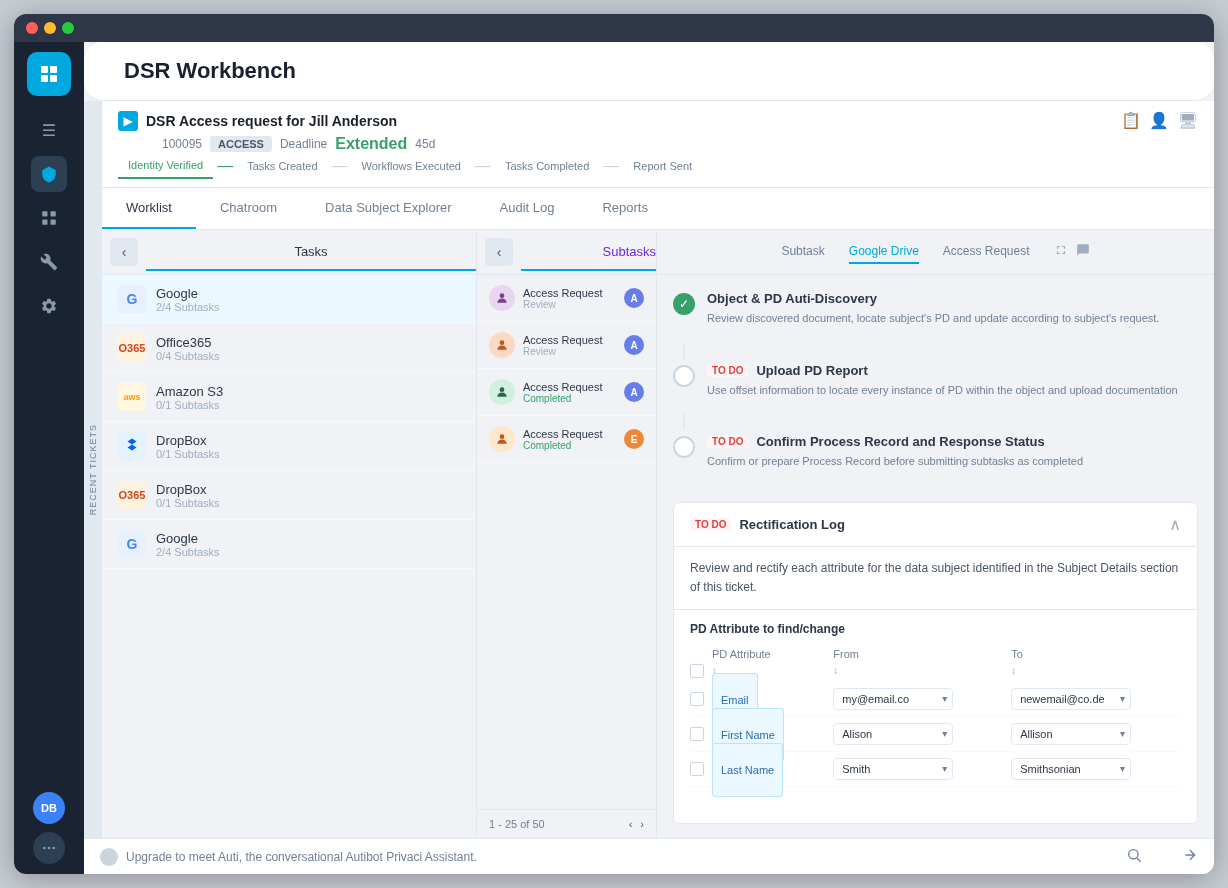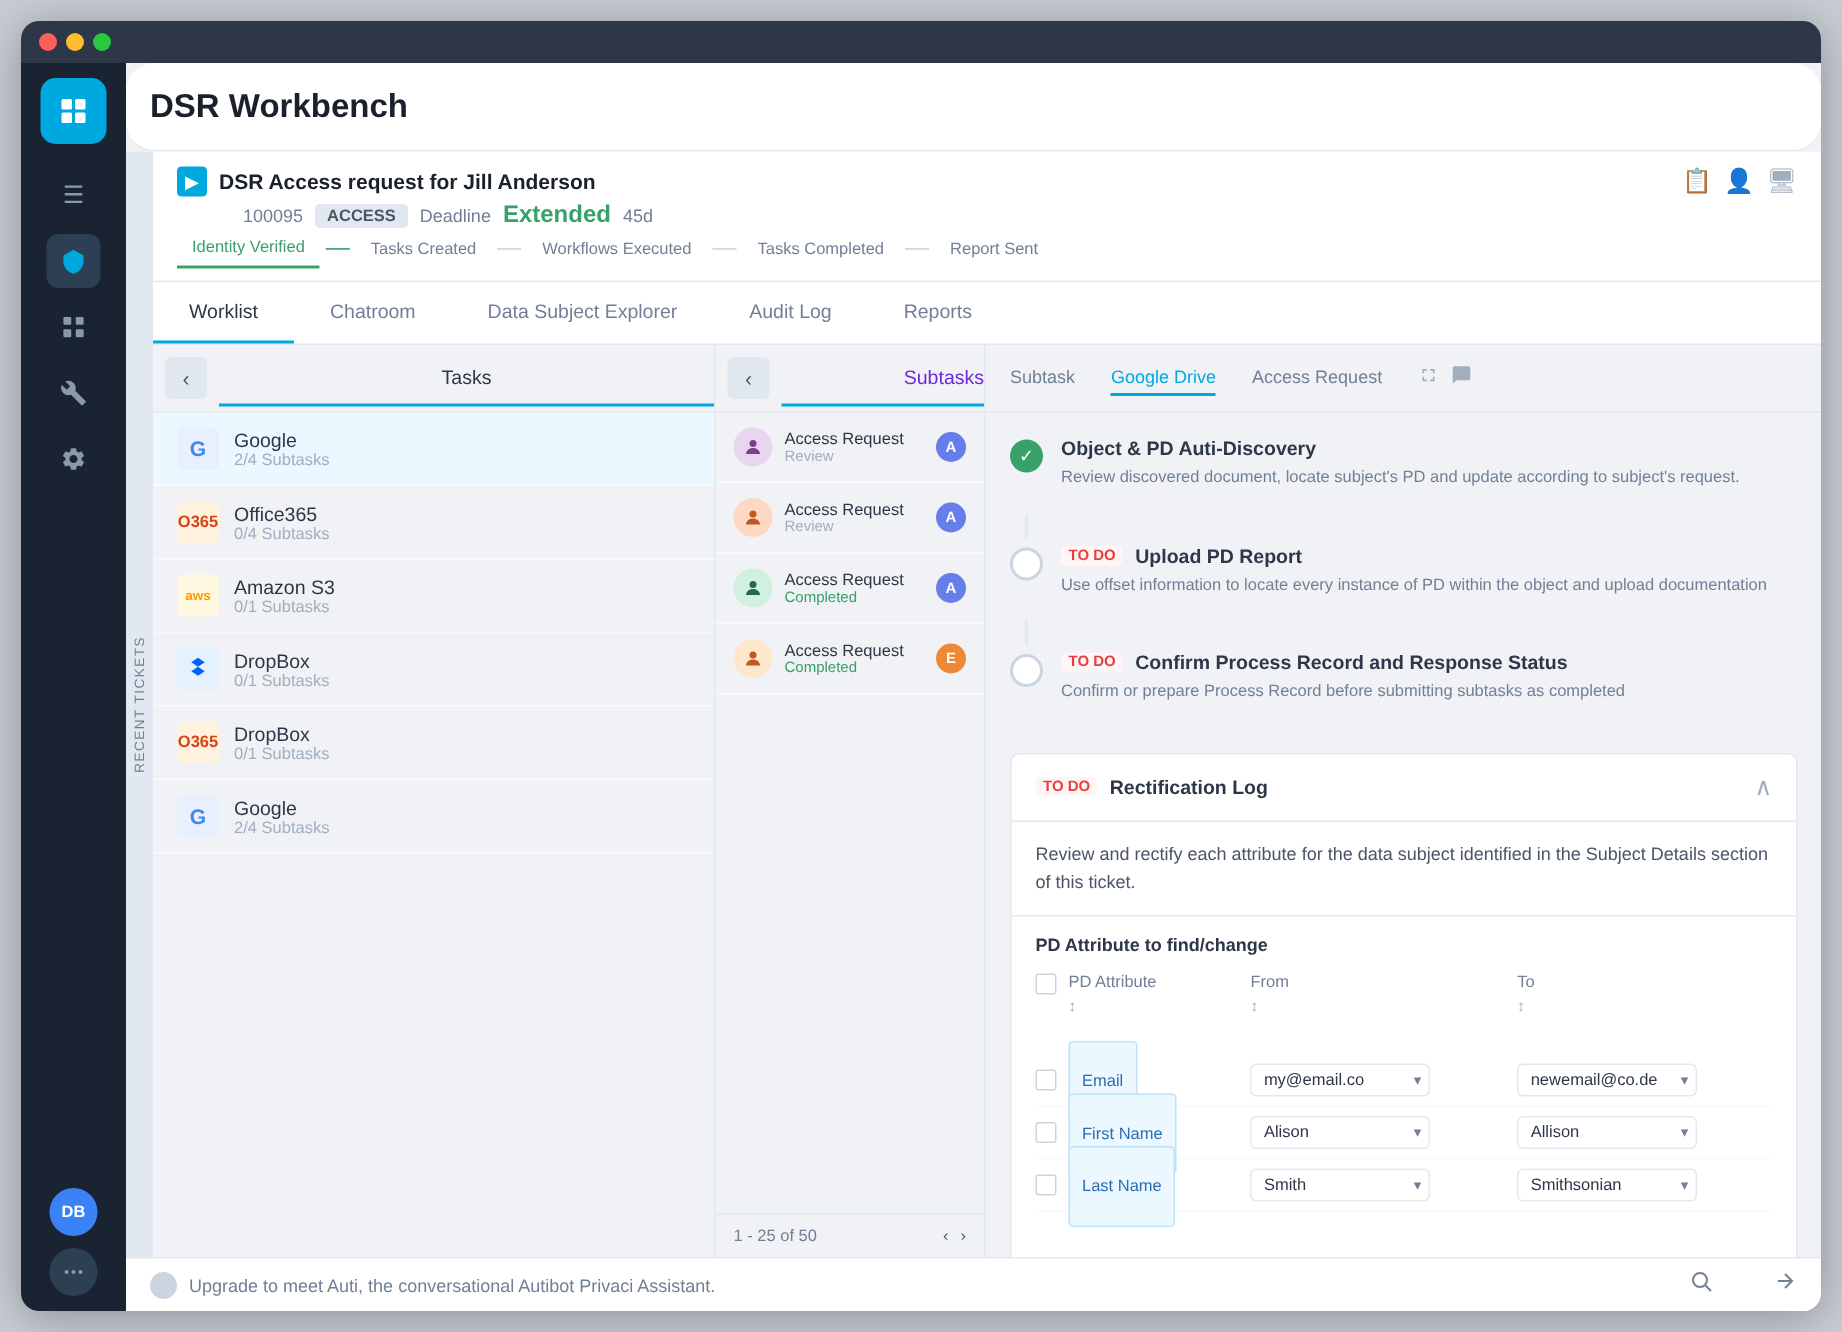--- a/index.html
+++ b/index.html
@@ -22,21 +22,21 @@
     .sidebar-icon { width: 36px; height: 36px; display: flex; align-items: center; justify-content: center; border-radius: 8px; cursor: pointer; color: #8899aa; }
     .sidebar-icon.active { background: #2d3f52; color: #00a8e0; }
     .sidebar-spacer { flex: 1; }
     .sidebar-avatar { width: 32px; height: 32px; border-radius: 50%; background: #3b82f6; display: flex; align-items: center; justify-content: center; color: white; font-size: 11px; font-weight: 600; }
     .sidebar-dots { width: 32px; height: 32px; background: #2d3f52; border-radius: 50%; display: flex; align-items: center; justify-content: center; color: #8899aa; }
 
     
     .main-content { flex: 1; display: flex; flex-direction: column; overflow: hidden; }
 
     
-    .top-header { background: white; padding: 16px 16px; border-bottom: 1px solid #e2e8f0; border-radius: 19px; }
+    .top-header { background: white; padding: 16px 40px; border-bottom: 1px solid #e2e8f0; border-radius: 19px; }
     .top-header h1 { font-size: 22px; font-weight: 600; color: #1a202c; }
 
     
     .content-area { flex: 1; display: flex; overflow: hidden; background: #f0f2f5; }
 
     
     .recent-tickets-bar { width: 18px; background: #e2e8f0; display: flex; align-items: center; justify-content: center; position: relative; }
     .recent-tickets-label { writing-mode: vertical-rl; transform: rotate(180deg); font-size: 9px; color: #718096; text-transform: uppercase; letter-spacing: 1px; white-space: nowrap; }
     .panel-header-meta { display: flex; align-items: center; gap: 8px; }
     .ticket-id { font-size: 12px; color: #718096; }
@@ -75,21 +75,21 @@
     .status-completed { color: #38a169; }
     .subtask-badge { width: 20px; height: 20px; border-radius: 50%; display: flex; align-items: center; justify-content: center; font-size: 10px; font-weight: 700; color: white; }
     .badge-a { background: #667eea; }
 
     .subtasks-pagination { padding: 8px 12px; border-top: 1px solid #e2e8f0; font-size: 11px; color: #718096; display: flex; align-items: center; justify-content: space-between; }
     .pagination-nav { display: flex; gap: 8px; }
     .pagination-nav span { cursor: pointer; color: #4a5568; }
 
     
     .detail-section { flex: 1; overflow-y: auto; padding: 0; }
-    .detail-tabs { display: flex; gap: 24px; padding: 10px 16px; border-bottom: 1px solid #e2e8f0; align-items: center; justify-content: flex-start; }
+    .detail-tabs { display: flex; gap: 24px; padding: 10px 16px; border-bottom: 1px solid #e2e8f0; align-items: center; justify-content: center; }
     .detail-tab { font-size: 12px; color: #718096; cursor: pointer; padding: 4px 0; }
     .detail-tab.active { color: #00a8e0; border-bottom: 2px solid #00a8e0; }
 
     .detail-content { padding: 16px; }
 
     .task-row { display: flex; gap: 12px; margin-bottom: 16px; align-items: flex-start; }
     .task-status-icon { width: 22px; height: 22px; border-radius: 50%; display: flex; align-items: center; justify-content: center; flex-shrink: 0; margin-top: 2px; }
     .status-done { background: #38a169; color: white; font-size: 12px; }
     .status-circle { border: 2px solid #cbd5e0; background: white; }
     .task-details { flex: 1; }
@@ -101,21 +101,21 @@
     .divider-line { width: 2px; background: #e2e8f0; margin-left: 10px; height: 16px; margin-bottom: 4px; }
 
     .rectification-section { background: white; border: 1px solid #e2e8f0; border-radius: 6px; margin: 0 16px 16px; }
     .rect-header { display: flex; align-items: center; justify-content: space-between; padding: 12px 16px; border-bottom: 1px solid #e2e8f0; }
     .rect-title { display: flex; align-items: center; gap: 8px; }
     .rect-desc { padding: 12px 16px; font-size: 12px; color: #4a5568; line-height: 1.6; border-bottom: 1px solid #e2e8f0; }
     .rect-note { padding: 8px 16px; font-size: 11px; color: #718096; border-bottom: 1px solid #e2e8f0; }
 
     .pd-table { padding: 12px 16px; }
     .pd-label { font-size: 12px; font-weight: 600; color: #2d3748; margin-bottom: 8px; }
-    .pd-table-header { display: flex; align-items: flex-start; gap: 8px; padding: 4px 0; margin-bottom: 20px; }
+    .pd-table-header { display: flex; align-items: flex-end; gap: 8px; padding: 4px 0; margin-bottom: 0; }
     .pd-check { width: 14px; height: 14px; border: 1.5px solid #cbd5e0; border-radius: 2px; flex-shrink: 0; }
     .pd-col-header { font-size: 11px; color: #718096; display: flex; align-items: center; gap: 3px; }
     .pd-row { display: flex; align-items: center; gap: 8px; padding: 6px 0; border-bottom: 1px solid #f7fafc; }
     .pd-field-tag { background: #ebf8ff; border: 1px solid #bee3f8; color: #2b6cb0; font-size: 11px; padding: 20px 8px; border-radius: 3px; }
     .pd-select { background: white; border: 1px solid #e2e8f0; border-radius: 4px; padding: 4px 20px 4px 8px; font-size: 11px; color: #2d3748; appearance: none; cursor: pointer; min-width: 120px; position: relative; }
     .pd-select-wrap { position: relative; display: inline-flex; align-items: center; }
     .pd-select-wrap::after { content: '▾'; position: absolute; right: 6px; font-size: 10px; color: #718096; pointer-events: none; }
     .pd-attr-col { flex: 1; }
     .pd-from-col { flex: 1.5; }
     .pd-to-col { flex: 1.5; }

